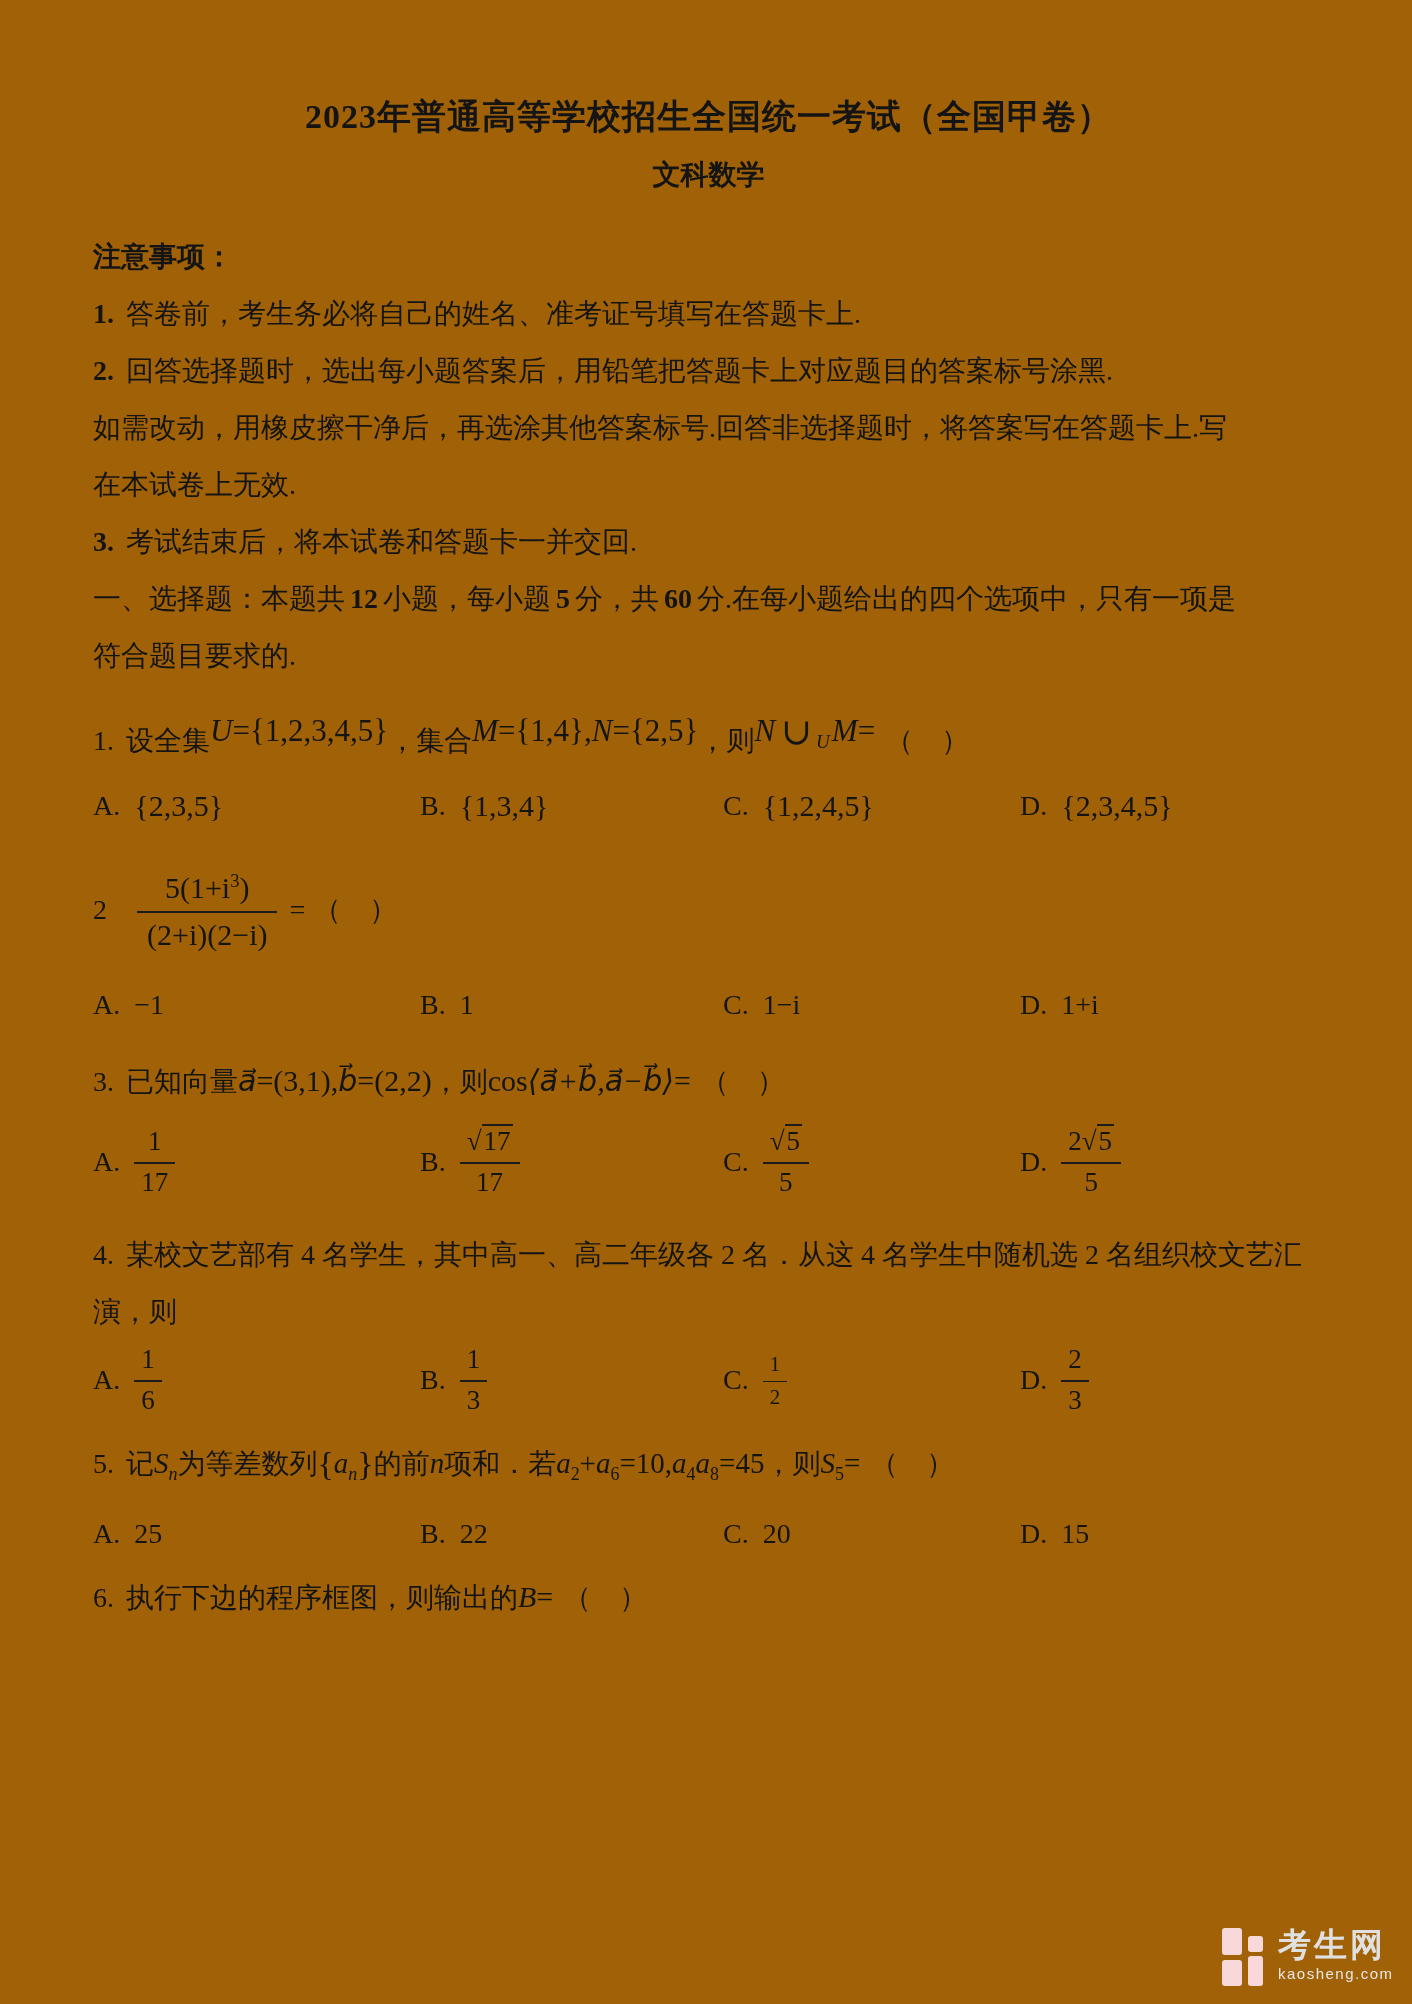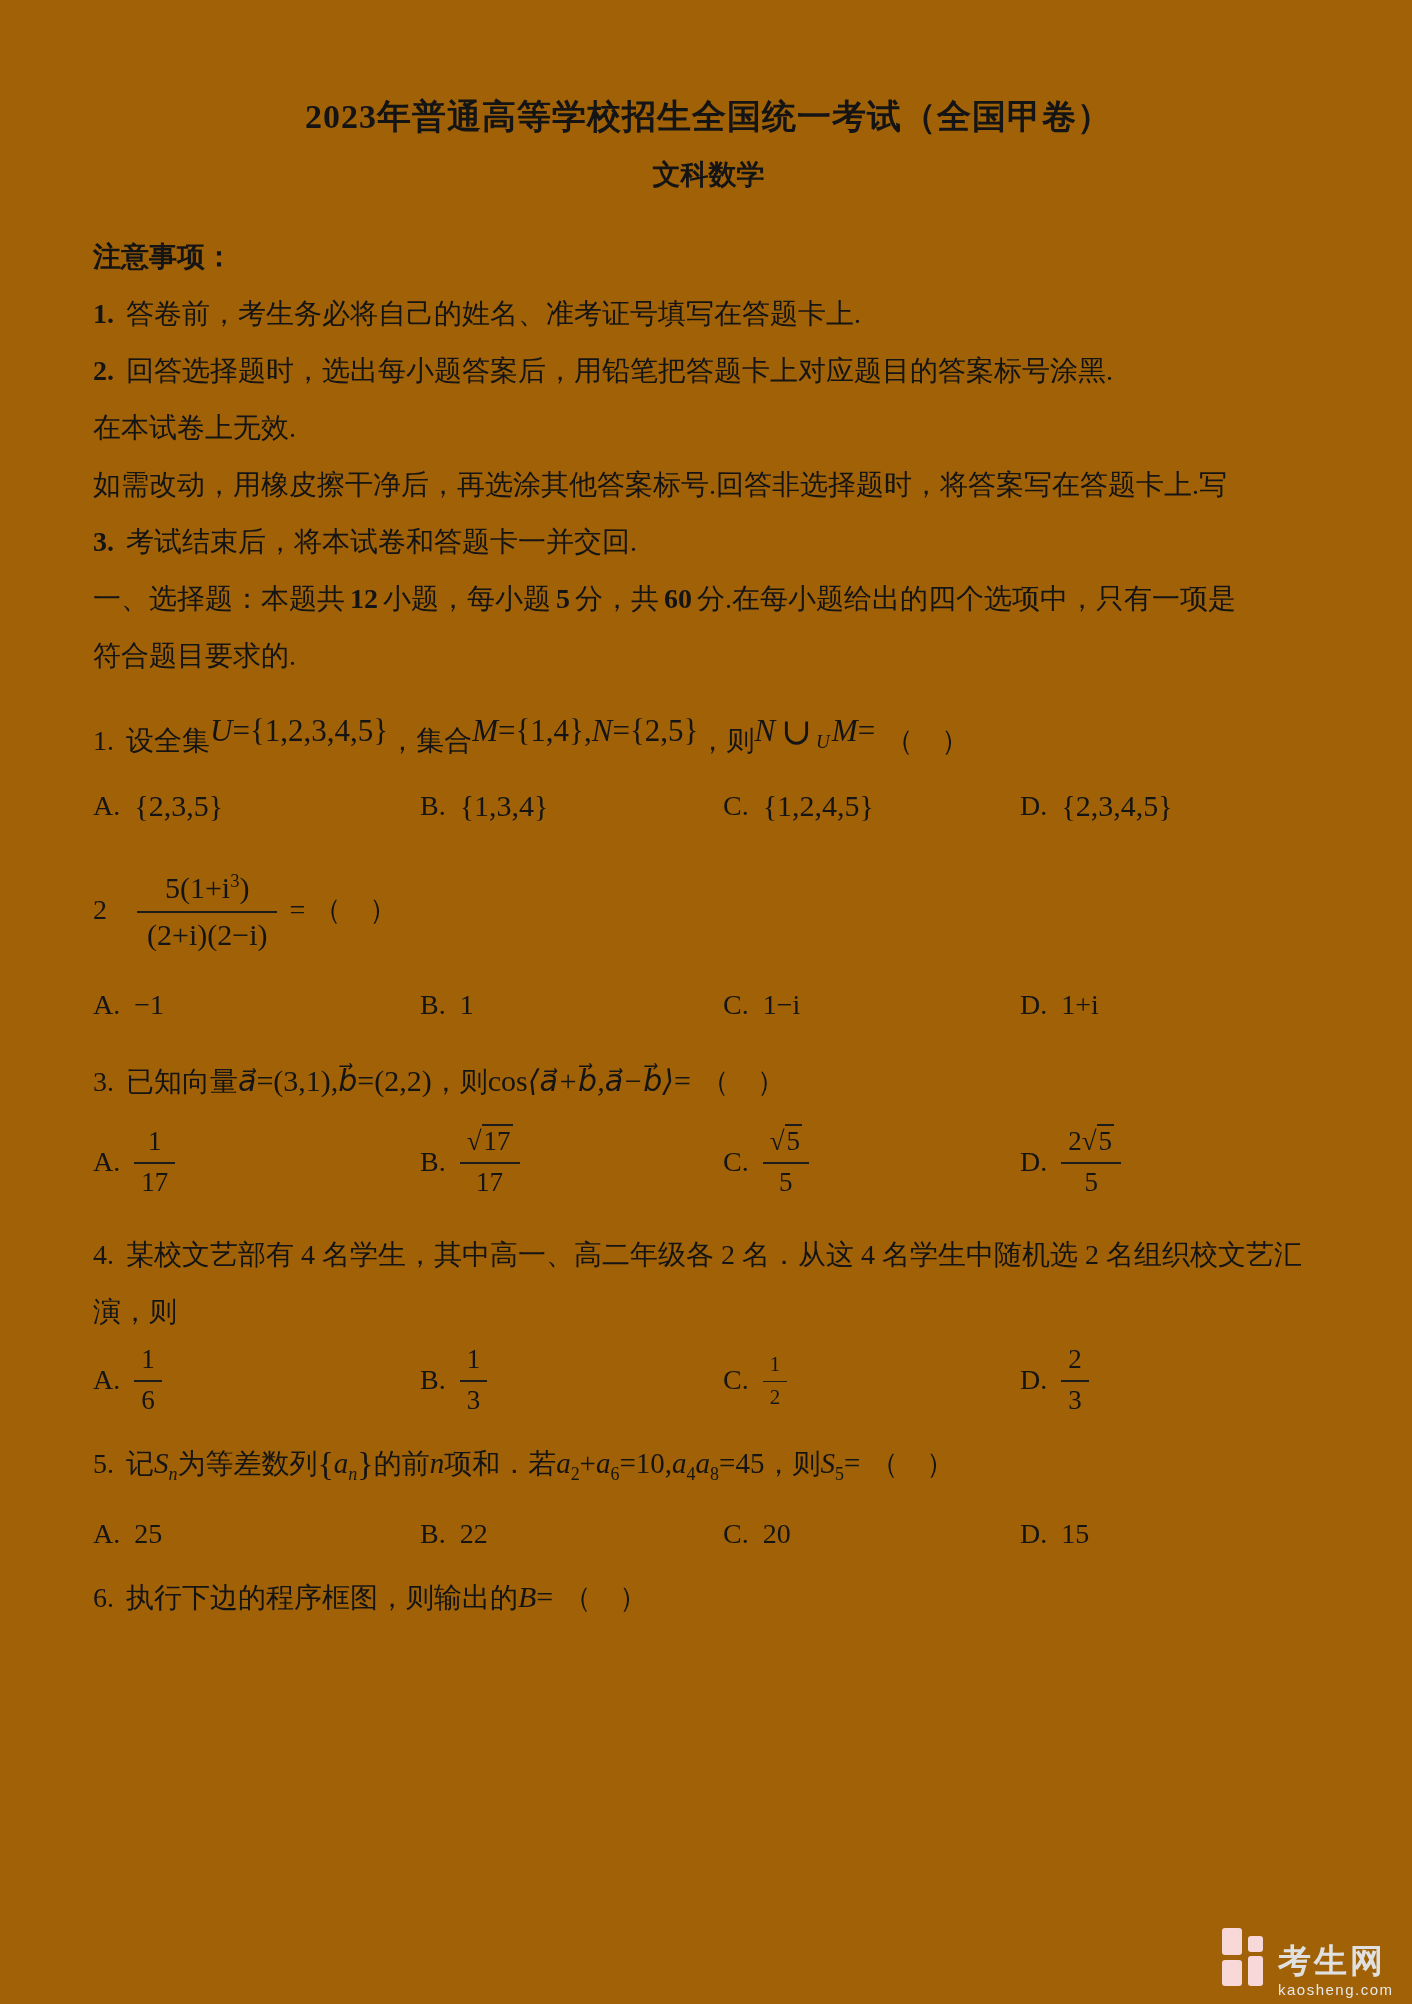--- a/index.html
+++ b/index.html
@@ -66,40 +66,40 @@
   .mt8{margin-top:8px;}
   .mt10{margin-top:10px;}
   
   .watermark{position:absolute;left:1222px;top:1928px;display:flex;align-items:flex-start;}
   .wm-logo{position:relative;width:46px;height:58px;margin-right:10px;}
   .wm-logo span{position:absolute;border-radius:3px;}
   .wb1{left:0;top:0;width:20px;height:27px;}
   .wb2{left:0;top:32px;width:20px;height:26px;}
   .wb3{left:26px;top:8px;width:15px;height:16px;}
   .wb4{left:26px;top:28px;width:15px;height:30px;}
-  .wm-name{font-size:33px;font-weight:bold;letter-spacing:3px;line-height:1.05;font-family:"Liberation Sans","DejaVu Sans",sans-serif;margin-top:16px;}
+  .wm-name{font-size:33px;font-weight:bold;letter-spacing:3px;line-height:1.05;font-family:"Liberation Sans","DejaVu Sans",sans-serif;}
   .wm-domain{font-size:15px;letter-spacing:1.5px;margin-top:2px;font-family:"Liberation Sans","DejaVu Sans",sans-serif;}
 </style>
 </head>
 <body>
 
 <div class="page">
   <div class="content">
 
     <h1 class="title">2023年普通高等学校招生全国统一考试（全国甲卷）</h1>
     <h2 class="subtitle">文科数学</h2>
 
     <p class="line notice-head">注意事项：</p>
 
     <p class="line"><span class="no">1.</span><span>答卷前，考生务必将自己的姓名、准考证号填写在答题卡上.</span></p>
 
     <p class="line"><span class="no">2.</span><span>回答选择题时，选出每小题答案后，用铅笔把答题卡上对应题目的答案标号涂黑.</span></p>
 
+    <p class="line">如需改动，用橡皮擦干净后，再选涂其他答案标号.回答非选择题时，将答案写在答题卡上.写</p>
     <p class="line">在本试卷上无效.</p>
-    <p class="line">如需改动，用橡皮擦干净后，再选涂其他答案标号.回答非选择题时，将答案写在答题卡上.写</p>
 
     <p class="line"><span class="no">3.</span><span>考试结束后，将本试卷和答题卡一并交回.</span></p>
 
     <p class="line"><span>一、选择题：本题共</span><span class="bnum">12</span><span>小题，每小题</span><span class="bnum">5</span><span>分，共</span><span class="bnum">60</span><span>分.在每小题给出的四个选项中，只有一项是</span></p>
     <p class="line">符合题目要求的.</p>
 
     <p class="line q1line">
       <span class="qno">1.</span><span>设全集</span><span class="math lift"><i>U</i><span>=</span><span>{1,2,3,4,5}</span></span><span>，</span><span>集合</span><span class="math lift"><i>M</i><span>=</span><span>{1,4},</span><i>N</i><span>=</span><span>{2,5}</span></span><span>，</span><span>则</span><span class="math lift"><i>N</i><span class="cup">∪</span><sub class="csub"><i>U</i></sub><i>M</i><span>=</span></span><span class="paren">（　）</span>
     </p>
     <div class="opts">

